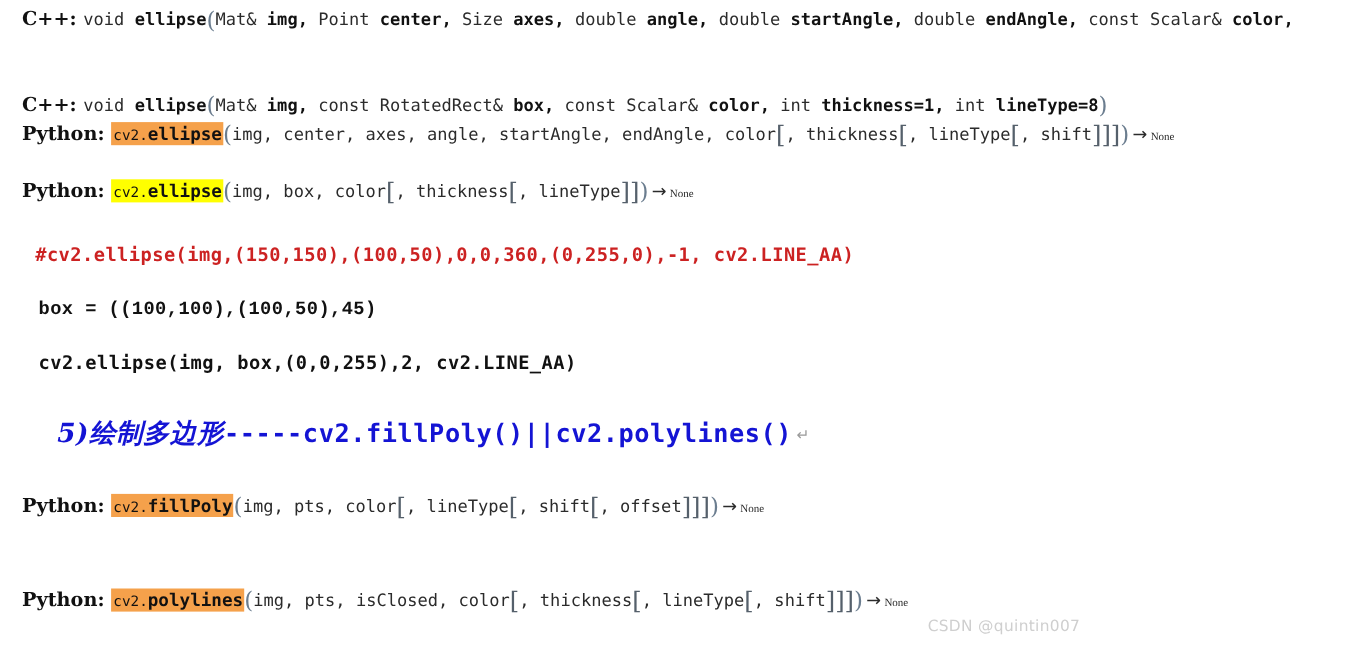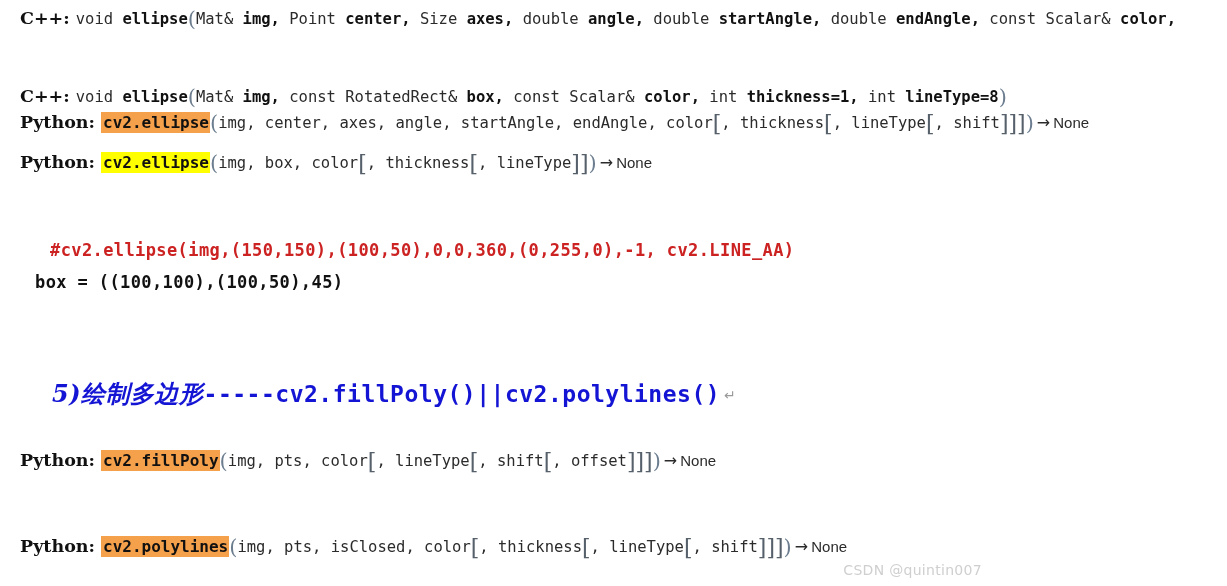--- a/index.html
+++ b/index.html
@@ -53,22 +53,22 @@
     color: #111;
   }
   .fn-name {
     font-family: "DejaVu Sans Mono", monospace;
     font-size: 16px;
     font-weight: bold;
     color: #111;
     padding: 1px 1px 1px 2px;
   }
   .fn-name .mod {
-    font-size: 16px;
-    font-weight: bold;
+    font-size: 13px;
+    font-weight: normal;
   }
   .hl-orange { background: #f5a14b; }
   .hl-yellow { background: #ffff00; }
 
   .paren {
     font-family: "DejaVu Serif", serif;
     font-size: 21px;
     color: #6b7d8f;
     vertical-align: -2px;
   }
@@ -78,22 +78,22 @@
     color: #55606b;
     vertical-align: -3px;
   }
   .arrow {
     font-family: "DejaVu Sans", sans-serif;
     font-size: 16px;
     color: #2b2b2b;
     padding: 0 3px;
   }
   .ret {
-    font-family: Liberation Sans, sans-serif;
-    font-size: 15px;
+    font-family: Liberation Serif, serif;
+    font-size: 10px;
     color: #2b2b2b;
   }
 
   
   .code-line {
     position: absolute;
     left: 35px;
     white-space: nowrap;
     font-family: "DejaVu Sans Mono", monospace;
     font-weight: bold;
@@ -157,26 +157,27 @@
   </div>
 
   <div class="sig-line" style="top:58px;margin-top:28px;">
     <span class="lang-label">C++:</span><span class="kw">void</span><span class="kw">&nbsp;</span><span class="kw-b">ellipse</span><span class="paren">(</span><span class="kw">Mat&amp;</span><span class="kw">&nbsp;</span><span class="kw-b">img,</span><span class="kw">&nbsp;</span><span class="kw">const</span><span class="kw">&nbsp;</span><span class="kw">RotatedRect&amp;</span><span class="kw">&nbsp;</span><span class="kw-b">box,</span><span class="kw">&nbsp;</span><span class="kw">const</span><span class="kw">&nbsp;</span><span class="kw">Scalar&amp;</span><span class="kw">&nbsp;</span><span class="kw-b">color,</span><span class="kw">&nbsp;</span><span class="kw">int</span><span class="kw">&nbsp;</span><span class="kw-b">thickness=1,</span><span class="kw">&nbsp;</span><span class="kw">int</span><span class="kw">&nbsp;</span><span class="kw-b">lineType=8</span><span class="paren">)</span>
   </div>
 
   <div class="sig-line" style="top:112px;">
     <span class="lang-label">Python:</span><span class="fn-name hl-orange"><span class="mod">cv2.</span><span>ellipse</span></span><span class="paren">(</span><span class="kw">img, center, axes, angle, startAngle, endAngle, color</span><span class="brk">[</span><span class="kw">,&nbsp;</span><span class="kw">thickness</span><span class="brk">[</span><span class="kw">,&nbsp;</span><span class="kw">lineType</span><span class="brk">[</span><span class="kw">,&nbsp;</span><span class="kw">shift</span><span class="brk">]]]</span><span class="paren">)</span><span class="arrow">→</span><span class="ret">None</span>
   </div>
 
-  <div class="sig-line" style="top:152px;text-align:right;">
+  <div class="sig-line" style="top:164px;text-align:right;">
     <span class="lang-label">Python:</span><span class="fn-name hl-yellow"><span class="mod">cv2.</span><span>ellipse</span></span><span class="paren">(</span><span class="kw">img, box, color</span><span class="brk">[</span><span class="kw">,&nbsp;</span><span class="kw">thickness</span><span class="brk">[</span><span class="kw">,&nbsp;</span><span class="kw">lineType</span><span class="brk">]]</span><span class="paren">)</span><span class="arrow">→</span><span class="ret">None</span>
   </div>
 
-  <div class="code-line comment" style="top:240px;margin-left:18px;">#cv2.ellipse(img,(150,150),(100,50),0,0,360,(0,255,0),-1, cv2.LINE_AA)</div>
-  <div class="code-line" style="top:272px;">box = ((100,100),(100,50),45)</div>
+  <div class="code-line comment" style="top:222px;">#cv2.ellipse(img,(150,150),(100,50),0,0,360,(0,255,0),-1, cv2.LINE_AA)</div>
+  <div class="code-line" style="top:272px;font-family:Liberation Mono, monospace;">box = ((100,100),(100,50),45)</div>
+  <div class="code-line" style="top:320px;">cv2.ellipse(img, box,(0,0,255),2, cv2.LINE_AA)</div>
 
   <div class="heading-blue" style="top:378px;"><span class="cn">5)</span><span class="cn">绘制多边形</span><span class="mono">-----</span><span class="mono">cv2.fillPoly()</span><span class="mono">||</span><span class="mono">cv2.polylines()</span><span class="pilcrow">↵</span>
   </div>
 
   <div class="sig-line" style="top:450px;">
     <span class="lang-label">Python:</span><span class="fn-name hl-orange"><span class="mod">cv2.</span><span>fillPoly</span></span><span class="paren">(</span><span class="kw">img, pts, color</span><span class="brk">[</span><span class="kw">,&nbsp;</span><span class="kw">lineType</span><span class="brk">[</span><span class="kw">,&nbsp;</span><span class="kw">shift</span><span class="brk">[</span><span class="kw">,&nbsp;</span><span class="kw">offset</span><span class="brk">]]]</span><span class="paren">)</span><span class="arrow">→</span><span class="ret">None</span>
   </div>
 
   <div class="sig-line" style="top:536px;">
     <span class="lang-label">Python:</span><span class="fn-name hl-orange"><span class="mod">cv2.</span><span>polylines</span></span><span class="paren">(</span><span class="kw">img, pts, isClosed, color</span><span class="brk">[</span><span class="kw">,&nbsp;</span><span class="kw">thickness</span><span class="brk">[</span><span class="kw">,&nbsp;</span><span class="kw">lineType</span><span class="brk">[</span><span class="kw">,&nbsp;</span><span class="kw">shift</span><span class="brk">]]]</span><span class="paren">)</span><span class="arrow">→</span><span class="ret">None</span>

